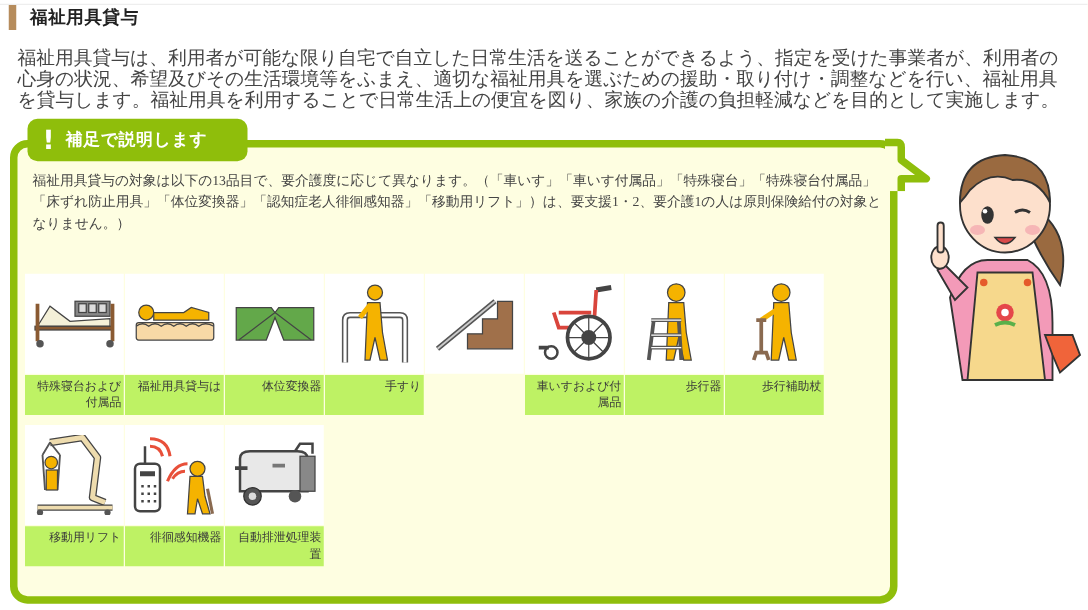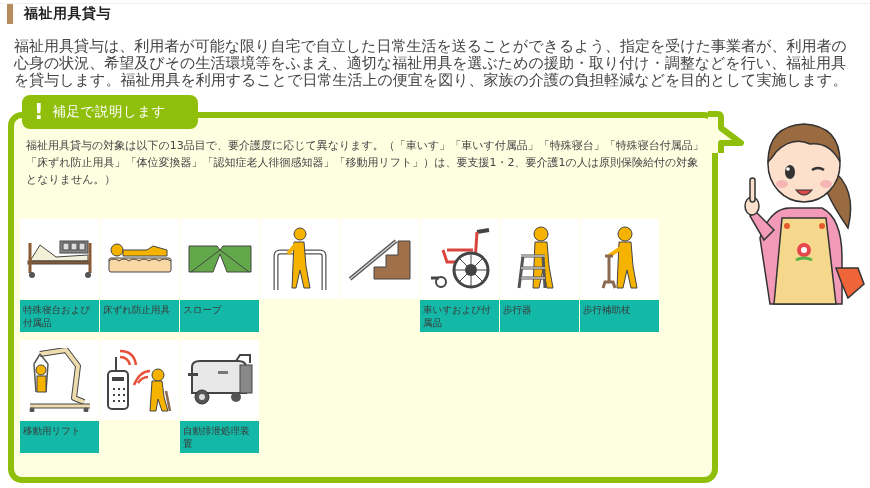--- a/index.html
+++ b/index.html
@@ -10,29 +10,29 @@
   .heading .bar { width: 6px; height: 20px; background: #b68c5c; margin-right: 11px; }
   .heading .title { font-size: 14px; font-weight: bold; color: #222; letter-spacing: 0.5px; text-align: right; }
   .intro { position: absolute; left: 14px; top: 38px; width: 845px; font-size: 15px; line-height: 17px; color: #444; }
 
   .box { position: absolute; left: 8px; top: 112px; width: 710px; height: 371px;
     background: #fefee1; border: 6px solid #8fbe0b; border-radius: 14px; }
   .tail { position: absolute; left: 708px; top: 108px; width: 40px; height: 45px; }
   .tab { position: absolute; left: 22px; top: 95px; width: 176px; height: 34px; background: #8fbe0b;
     border-radius: 8px; display: flex; align-items: center; padding-left: 12px; }
   .tab .excl { color: #fff; font-weight: bold; font-size: 21px; margin-right: 9px; line-height: 1; }
-  .tab .tab-label { color: #fff; font-weight: normal; font-size: 13.5px; letter-spacing: 0.5px; }
-
-  .note { position: absolute; left: 26px; top: 137px; width: 680px; font-size: 11px; line-height: 17px; color: #444; }
+  .tab .tab-label { color: #fff; font-weight: bold; font-size: 13.5px; letter-spacing: 0.5px; }
+
+  .note { position: absolute; left: 26px; top: 137px; width: 680px; font-size: 11px; line-height: 17px; color: #444; font-family: Liberation Serif, serif; }
 
   .grid { position: absolute; left: 20px; top: 219px; width: 640px; }
   .cell { position: absolute; width: 79px; }
   .cell .img { width: 79px; height: 80px; background: #ffffff; display: flex; align-items: center; justify-content: center; }
-  .cell .label { width: 79px; height: 32px; background: #14b8a6; font-size: 9.5px; line-height: 13px; color: #3a3a3a;
-    padding: 3px 2px 0 3px; margin-top: 1px; }
+  .cell .label { width: 79px; height: 32px; background: #bef264; font-size: 9.5px; line-height: 13px; color: #3a3a3a;
+    padding: 3px 2px 0 3px; margin-top: 1px; text-align: right; }
   .char { position: absolute; left: 730px; top: 108px; width: 135px; height: 200px; }
 </style>
 </head>
 <body>
 
 <div class="topline"></div>
 
 <div class="heading">
   <div class="bar"></div>
   <div class="title">福祉用具貸与</div>
@@ -77,41 +77,42 @@
   </div>
   <div class="cell" style="left:80px;top:0">
     <div class="img">
         <svg width="66" height="34" viewBox="0 0 66 34">
       <rect x="2" y="16" width="62" height="14" rx="2" fill="#f8d9a6" stroke="#444"></rect>
       <path d="M2 19 q5 -4 10 0 q5 -4 10 0 q5 -4 10 0 q5 -4 10 0 q5 -4 10 0 q5 -4 12 0" fill="none" stroke="#444"></path>
       <circle cx="10" cy="8" r="6" fill="#f5b300" stroke="#444"></circle>
       <path d="M16 8 L40 8 L46 4 L60 8 L60 14 L16 14 Z" fill="#f5b300" stroke="#444"></path>
     </svg>
       </div>
-    <div class="label">床ずれ防止用具</div>
+    <div class="label">福祉用具貸与は</div>
   </div>
   <div class="cell" style="left:160px;top:0">
     <div class="img">
         <svg width="66" height="34" viewBox="0 0 66 34">
       <path d="M2 4 L30 4 L33 8 L36 4 L64 4 L64 30 L40 30 L33 12 L26 30 L2 30 Z" fill="#63a84a" stroke="#444"></path>
       <path d="M4 30 L33 8 L62 30" fill="none" stroke="#444"></path>
     </svg>
       </div>
-    <div class="label">スロープ</div>
+    <div class="label">体位変換器</div>
   </div>
   <div class="cell" style="left:240px;top:0">
     <div class="img">
         <svg width="60" height="66" viewBox="0 0 60 66">
       <path d="M6 64 L6 30 Q6 26 10 26 L50 26 Q54 26 54 30 L54 64" fill="none" stroke="#555" stroke-width="5"></path>
       <path d="M6 64 L6 30 Q6 26 10 26 L50 26 Q54 26 54 30 L54 64" fill="none" stroke="#fff" stroke-width="2.5"></path>
       <circle cx="30" cy="8" r="6" fill="#f5b300" stroke="#444"></circle>
       <path d="M24 16 L34 16 L36 40 L40 62 L34 62 L30 44 L26 62 L22 62 Z" fill="#f5b300" stroke="#444"></path>
       <path d="M26 18 L18 28" stroke="#f5b300" stroke-width="4"></path>
     </svg>
       </div>
+    <div class="label">手すり</div>
   </div>
   <div class="cell" style="left:320px;top:0">
     <div class="img">
         <svg width="64" height="44" viewBox="0 0 64 44">
       <path d="M26 42 L26 30 L38 30 L38 18 L50 18 L50 4 L62 4 L62 42 Z" fill="#a0704a" stroke="#444"></path>
       <line x1="2" y1="42" x2="48" y2="4" stroke="#555" stroke-width="4"></line>
       <line x1="2" y1="42" x2="48" y2="4" stroke="#ccc" stroke-width="1.5"></line>
     </svg>
       </div>
   </div>
@@ -176,20 +177,21 @@
       <line x1="10" y1="10" x2="10" y2="24" stroke="#444" stroke-width="2"></line>
       <rect x="2" y="24" width="20" height="38" rx="4" fill="#fff" stroke="#444" stroke-width="2"></rect>
       <rect x="6" y="30" width="12" height="4" fill="#444"></rect>
       <path d="M7 42 h2 m3 0 h2 m3 0 h2 M7 48 h2 m3 0 h2 m3 0 h2 M7 54 h2 m3 0 h2 m3 0 h2" stroke="#444" stroke-width="2"></path>
       <path d="M32 36 Q36 30 42 30 M28 38 Q34 24 44 24" fill="none" stroke="#e8503a" stroke-width="2.5"></path>
       <circle cx="52" cy="28" r="6" fill="#f5b300" stroke="#444"></circle>
       <path d="M46 34 L56 34 L58 50 L62 64 L56 64 L52 52 L50 64 L44 64 Z" fill="#f5b300" stroke="#444"></path>
       <line x1="60" y1="44" x2="64" y2="64" stroke="#8a6a50" stroke-width="2.5"></line>
     </svg>
       </div>
+    <div class="label">徘徊感知機器</div>
   </div>
   <div class="cell" style="left:160px;top:121px">
     <div class="img">
         <svg width="68" height="54" viewBox="0 0 68 54">
       <path d="M6 14 Q6 8 14 8 L52 8 Q60 8 60 14 L60 40 L6 40 Z" fill="#e8e8e8" stroke="#444" stroke-width="2"></path>
       <rect x="54" y="12" width="12" height="28" fill="#888" stroke="#444"></rect>
       <path d="M50 8 L54 2 L64 2 L64 10" fill="none" stroke="#444" stroke-width="2"></path>
       <rect x="2" y="20" width="10" height="3" fill="#444"></rect>
       <rect x="32" y="18" width="10" height="3" fill="#777"></rect>
       <circle cx="16" cy="44" r="7" fill="#555" stroke="#333"></circle>

